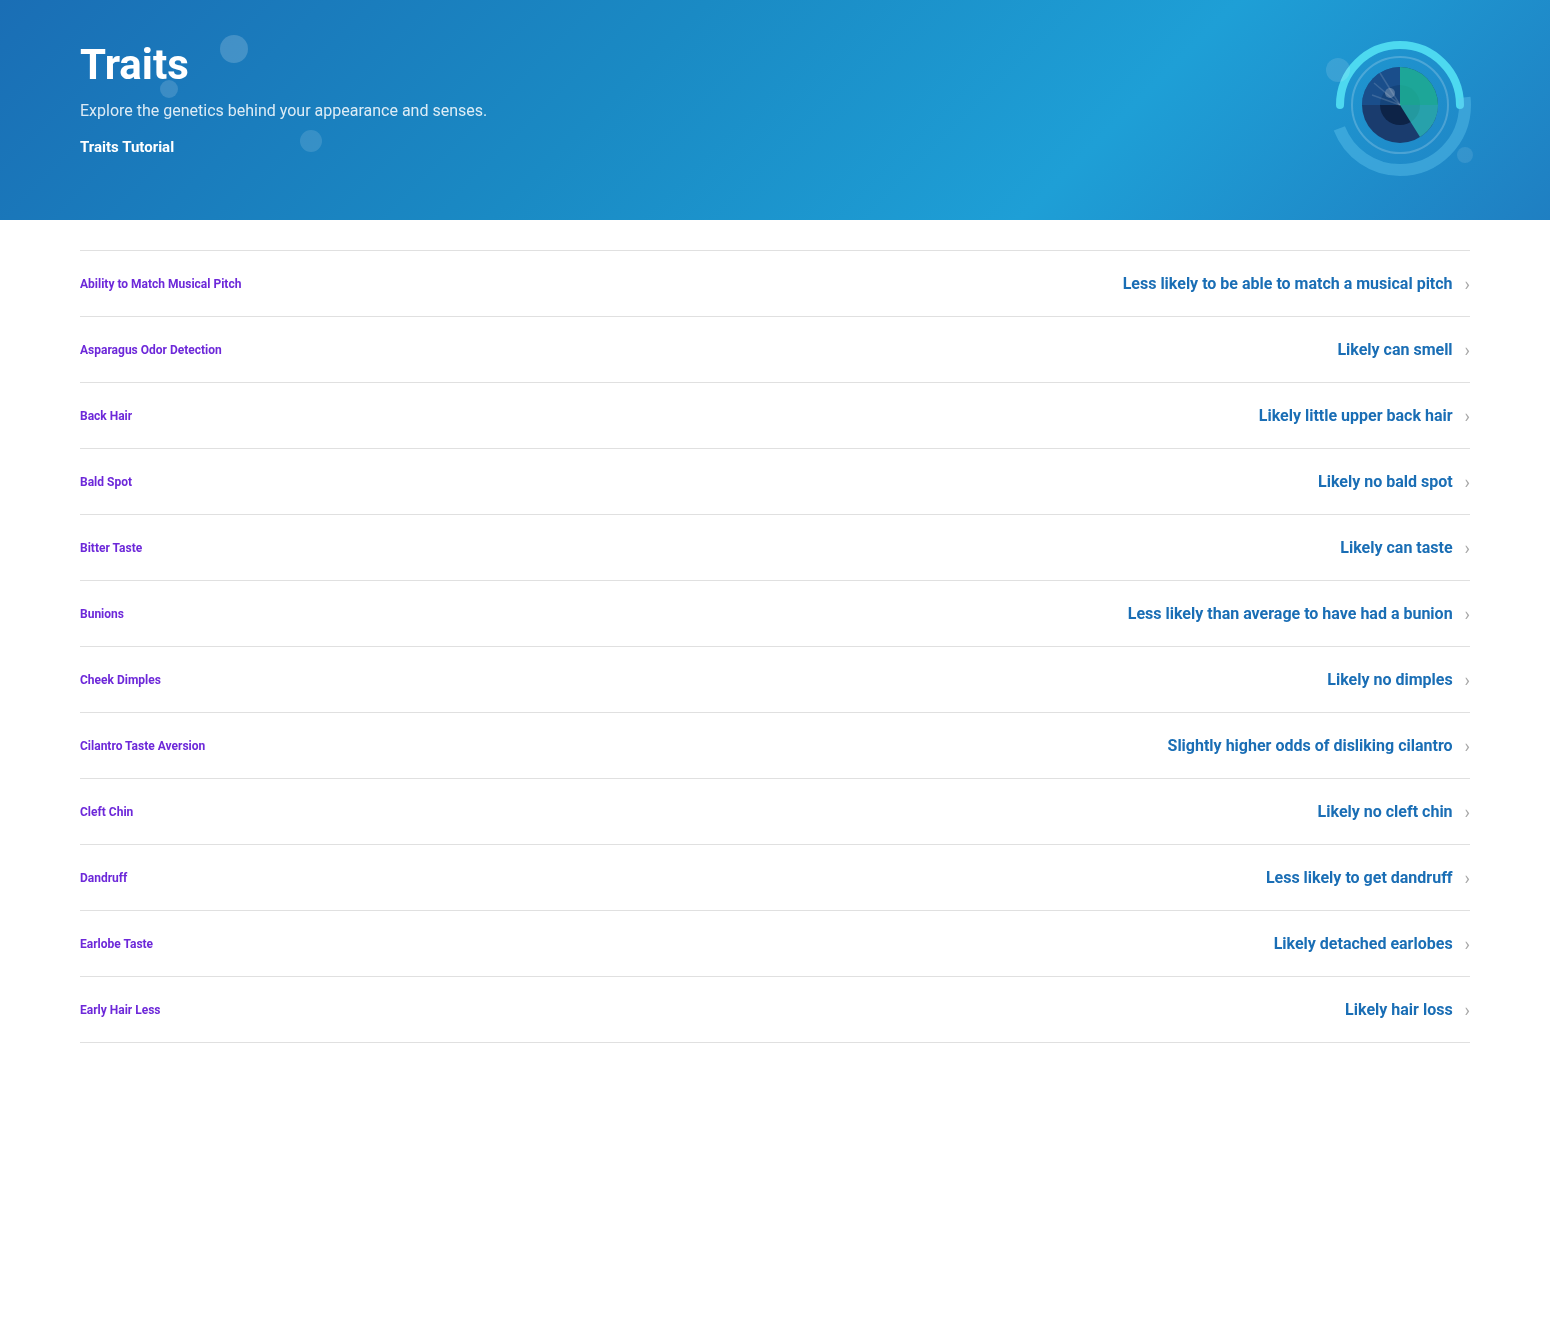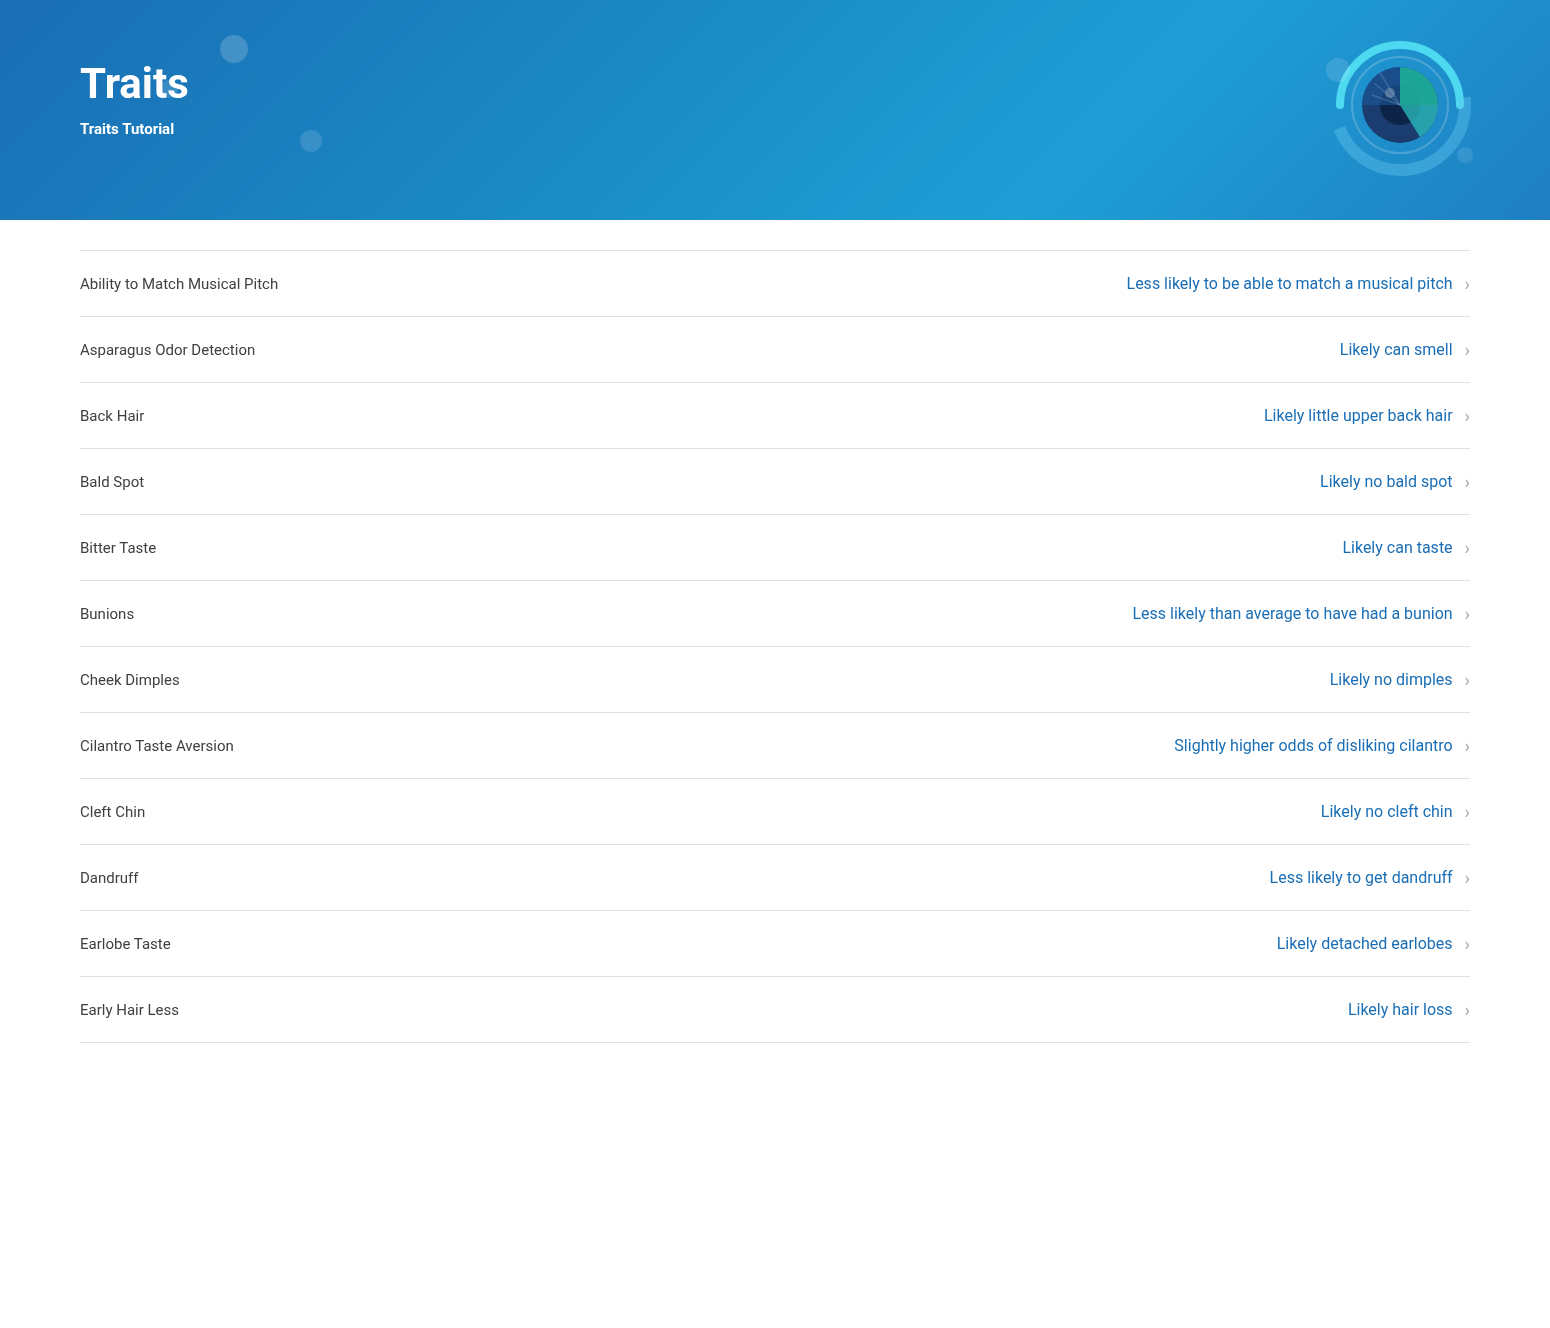--- a/index.html
+++ b/index.html
@@ -97,51 +97,52 @@
       padding: 22px 0;
       border-bottom: 1px solid #e0e0e0;
       cursor: pointer;
     }
 
     .trait-row:first-child {
       border-top: 1px solid #e0e0e0;
     }
 
     .trait-name {
-      font-size: 15px;
-      font-weight: 400;
-      color: #404040;
+      font-size: 12px;
+      font-weight: 700;
+      color: #6d28d9;
       flex: 0 0 auto;
       min-width: 300px;
     }
 
     .trait-right {
       display: flex;
       align-items: center;
       gap: 12px;
     }
 
     .trait-result {
       font-size: 16px;
-      font-weight: 400;
+      font-weight: 700;
       color: #1a6eb5;
       text-align: left;
     }
 
     .chevron-icon {
       color: #aaa;
       font-size: 18px;
       flex-shrink: 0;
     }
   </style>
 </head>
 <body>
 
 <div class="header">
   <h1 class="header-title">Traits</h1>
+  <p class="header-subtitle">Explore the genetics behind your appearance and senses.</p>
   <a class="header-tutorial">Traits Tutorial</a>
 
   <div class="deco-bubble-1"></div>
   <div class="deco-bubble-2"></div>
   <div class="deco-bubble-3"></div>
 
   <svg class="header-eye-svg" viewBox="0 0 180 180" xmlns="http://www.w3.org/2000/svg">
 
     <path d="M 30 90 A 60 60 0 0 1 150 90" fill="none" stroke="#4dd9f0" stroke-width="8" stroke-linecap="round"></path>
 

